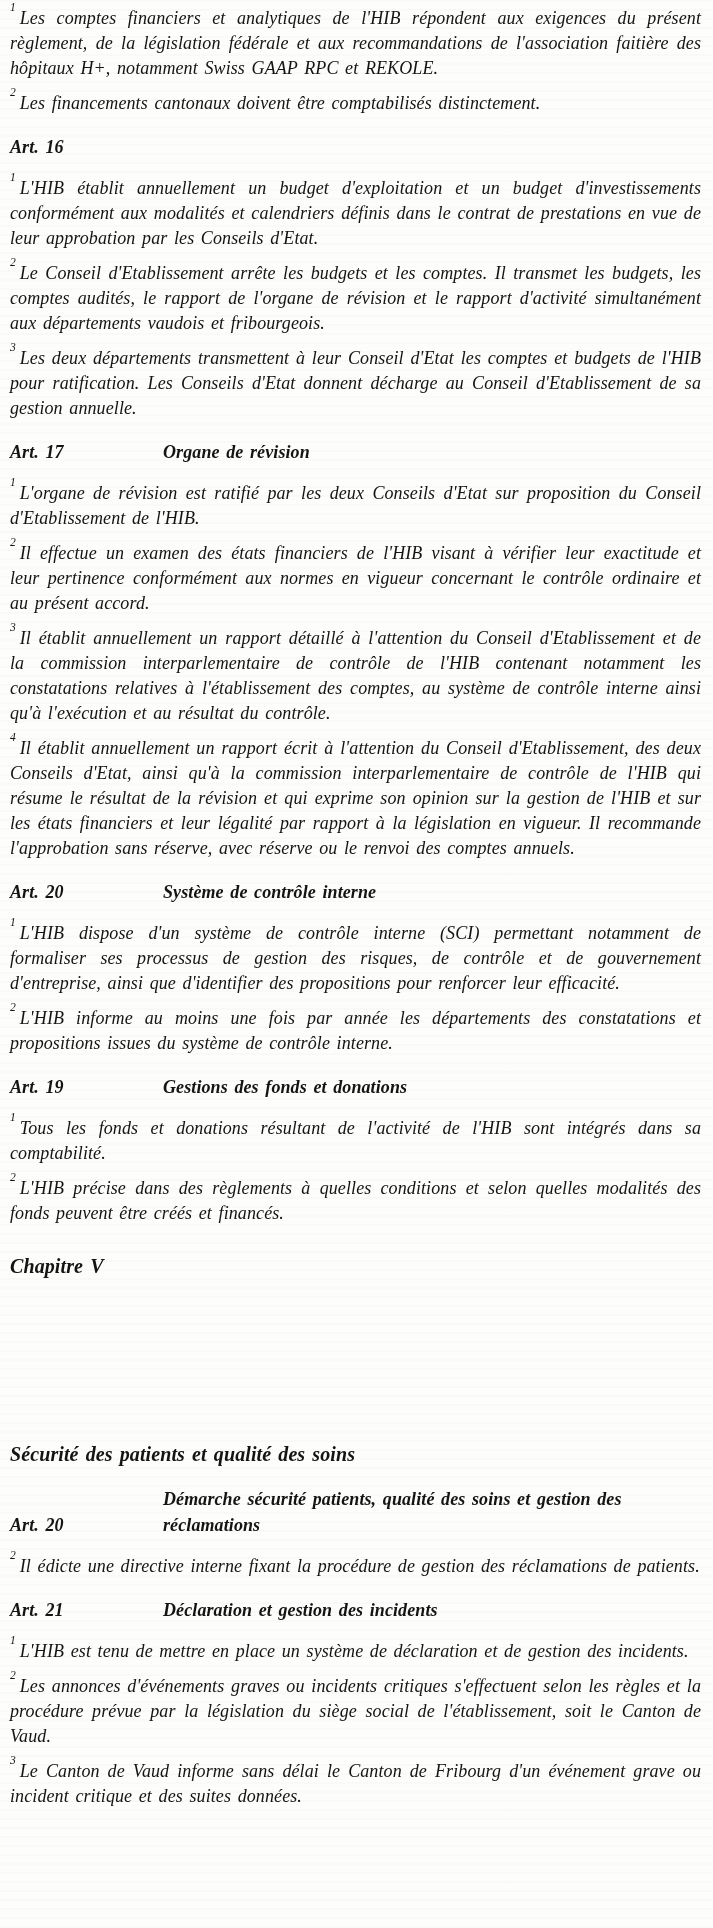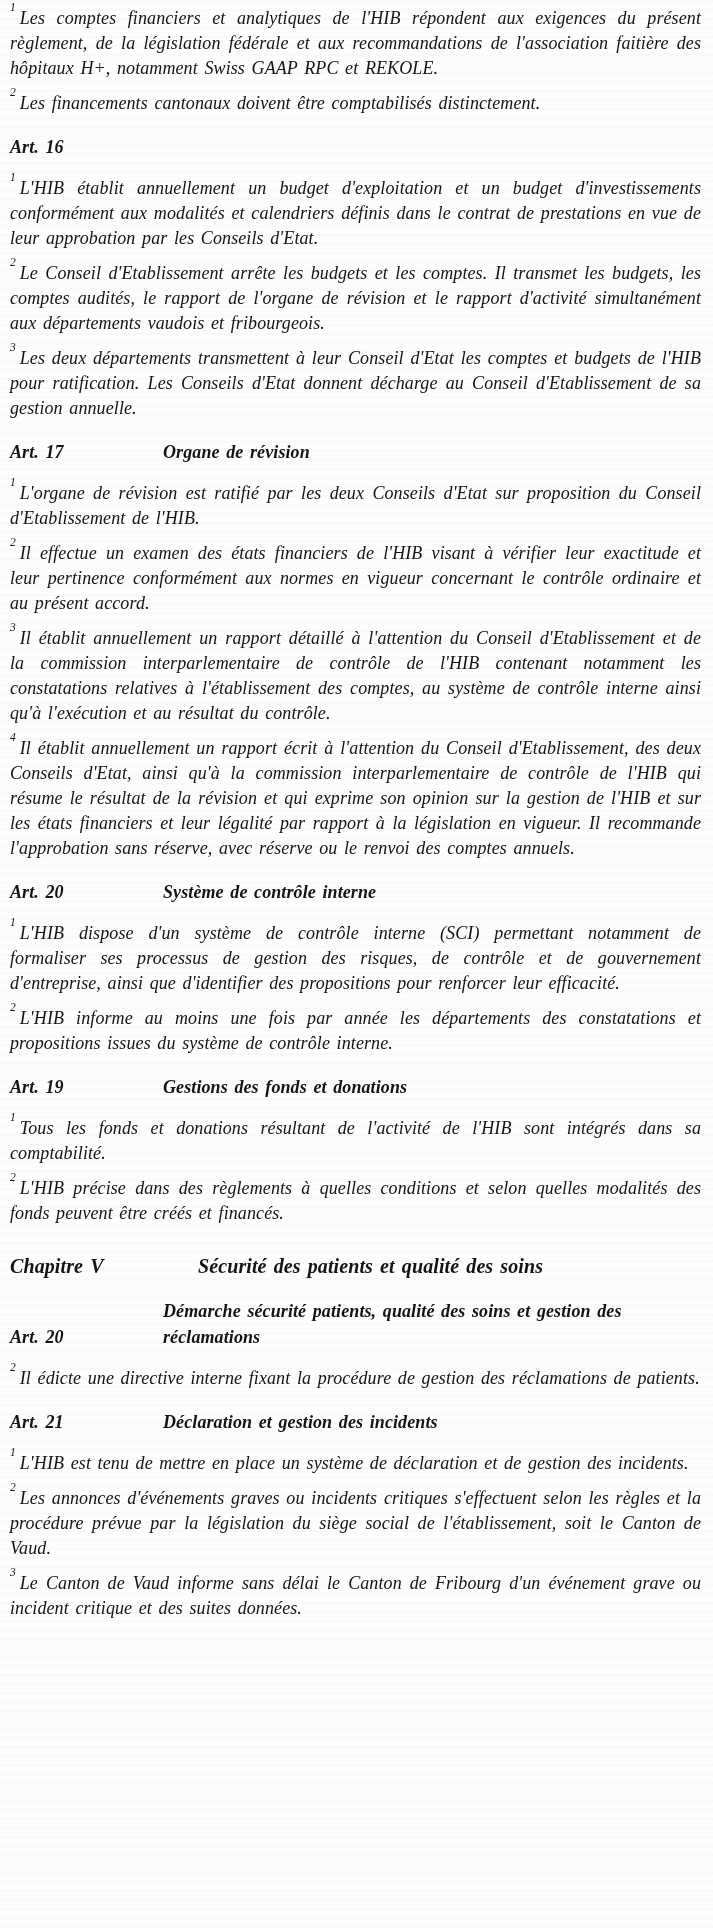--- a/index.html
+++ b/index.html
@@ -53,20 +53,21 @@
   .art-heading .title {
     flex: 1;
   }
   .chapter-heading {
     display: flex;
     align-items: flex-start;
     font-weight: bold;
     font-size: 20px;
     line-height: 28px;
     margin: 26px 0 18px 0;
+    flex-direction: column;
   }
   .chapter-heading .num {
     flex: 0 0 188px;
   }
   .chapter-heading .title {
     flex: 1;
   }
 </style>
 </head>
 <body>

